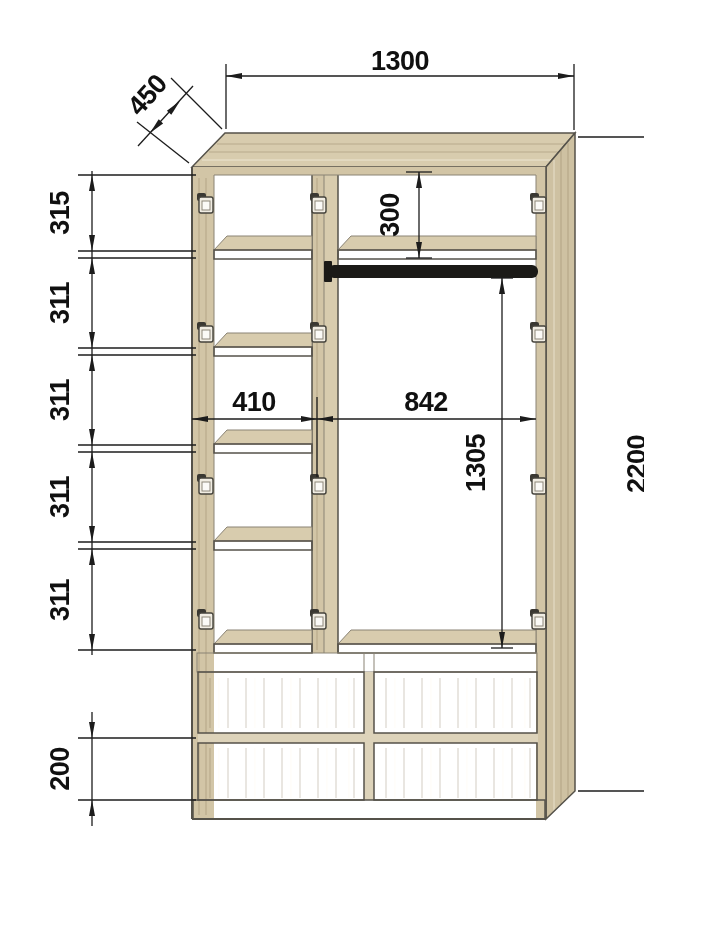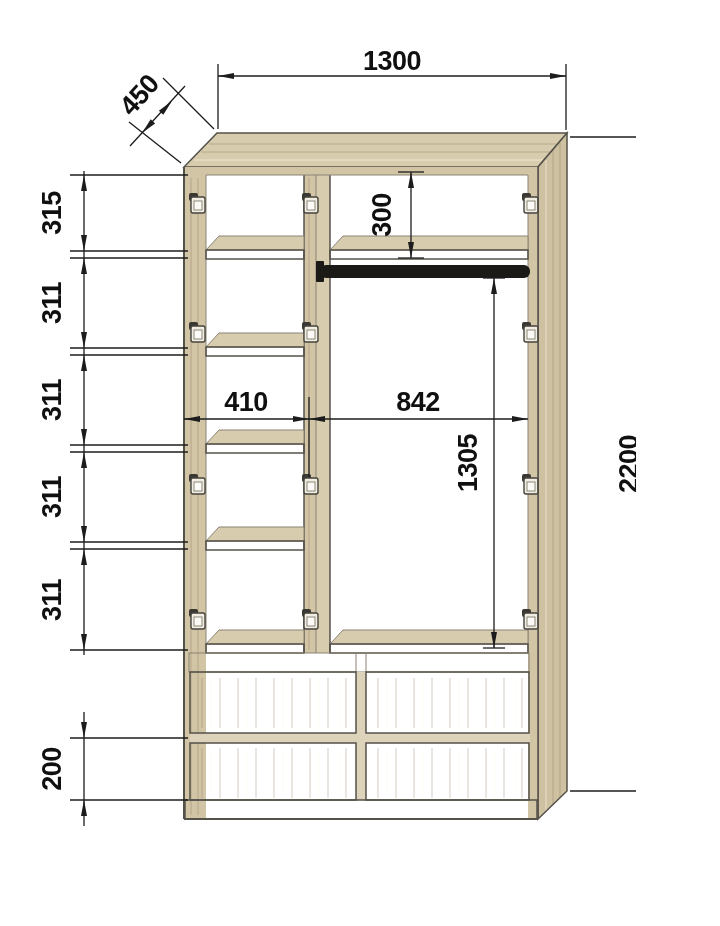--- a/index.html
+++ b/index.html
@@ -1,16 +1,16 @@
 <!DOCTYPE html>
 <html style="--bg: #ffffff; --wood-top: #d8ccae; --wood-face: #d2c5a6; --wood-rail: #ddd3ba; --wood-side: #cec1a2; --wood-drawer: #d1c4a5; --outline: #55524a; --outline-soft: #8a8374; --rod: #1b1a17; --dim: #1c1c1c;"><head>
 <meta charset="utf-8">
 <style>
   html,body{margin:0;padding:0;background:#ffffff;}
-  .stage{width:636px;height:926px;position:relative;background:var(--bg,#fff);overflow:hidden;}
+  .stage{width:636px;height:926px;position:relative;background:var(--bg,#fff);overflow:hidden;margin-left:8px;}
   svg{display:block;}
   
   .wood-top{fill:var(--wood-top,#d8ccae);}
   .wood-face{fill:var(--wood-face,#d2c5a6);}
   .wood-rail{fill:var(--wood-rail,#ddd3ba);}
   .wood-side{fill:var(--wood-side,#cec1a2);}
   .wood-drawer{fill:var(--wood-drawer,#d1c4a5);}
   .white{fill:#ffffff;}
   
   .edge{stroke:var(--outline,#55524a);stroke-width:1.5;fill:none;}

